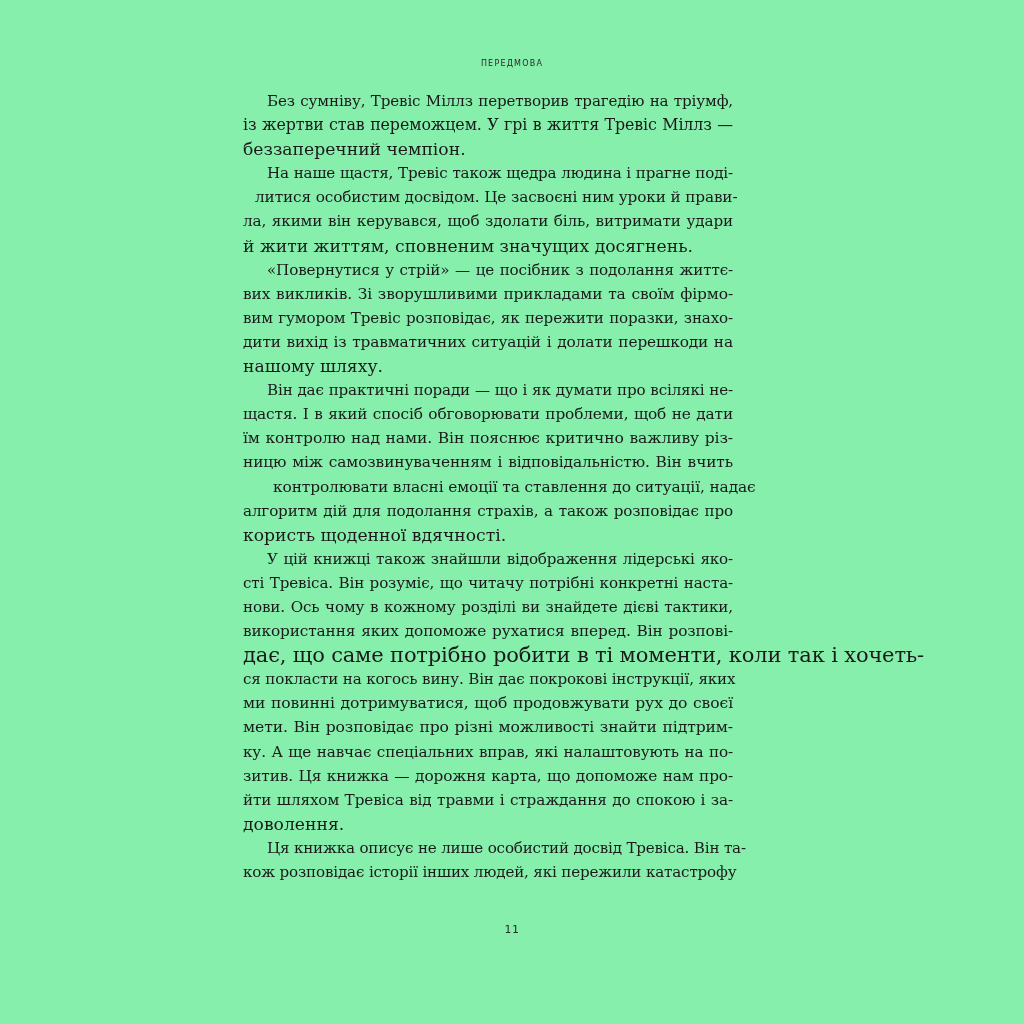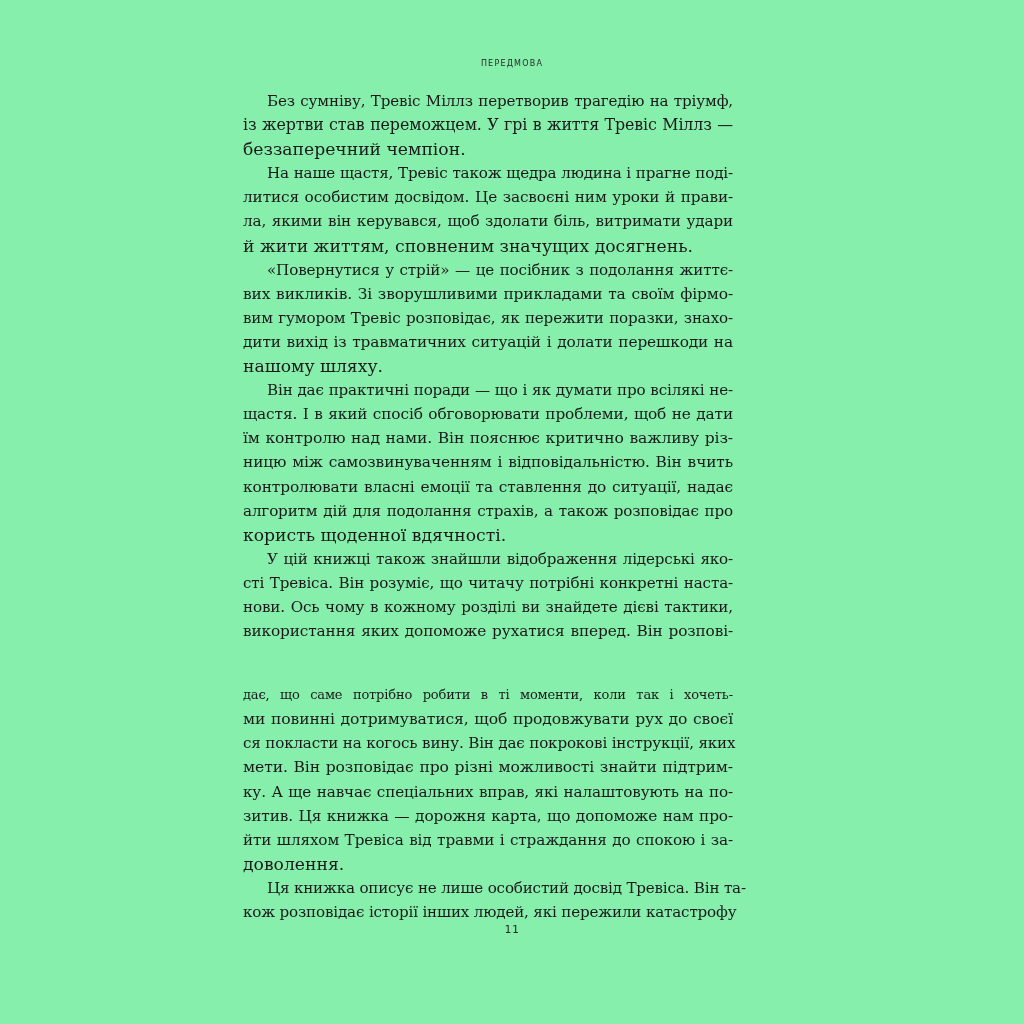--- a/index.html
+++ b/index.html
@@ -73,42 +73,42 @@
 <body>
 
 <div class="page">
   <div class="running-head">Передмова</div>
 
   <div class="text-block" id="text-block">
       <span class="line indent" style="display: block; letter-spacing: -0.150844px; font-size: 15.136px;">Без сумніву, Тревіс Міллз перетворив трагедію на тріумф,</span>
       <span class="line" style="display: block; letter-spacing: -0.0947368px; font-size: 15.8421px;">із жертви став переможцем. У грі в життя Тревіс Міллз —</span>
       <span class="line last" style="display: block;">беззаперечний чемпіон.</span>
       <span class="line indent" style="display: block; letter-spacing: -0.160595px; font-size: 15.136px;">На наше щастя, Тревіс також щедра людина і прагне поді-</span>
-      <span class="line" style="display: block; letter-spacing: -0.132849px; font-size: 15.2958px;">литися особистим досвідом. Це засвоєні ним уроки й прави-</span>
+      <span class="line" style="display: block; letter-spacing: -0.132849px; font-size: 15.2958px; margin-left: 12px;">литися особистим досвідом. Це засвоєні ним уроки й прави-</span>
       <span class="line" style="display: block; letter-spacing: -0.138628px; font-size: 15.213px;">ла, якими він керувався, щоб здолати біль, витримати удари</span>
       <span class="line last" style="display: block;">й жити життям, сповненим значущих досягнень.</span>
       <span class="line indent" style="display: block; letter-spacing: -0.142911px; font-size: 15.1516px;">«Повернутися у стрій» — це посібник з подолання життє-</span>
       <span class="line" style="display: block; letter-spacing: -0.121101px; font-size: 15.4642px;">вих викликів. Зі зворушливими прикладами та своїм фірмо-</span>
       <span class="line" style="display: block; letter-spacing: -0.151872px; font-size: 15.136px;">вим гумором Тревіс розповідає, як пережити поразки, знахо-</span>
       <span class="line" style="display: block; letter-spacing: -0.128962px; font-size: 15.3515px;">дити вихід із травматичних ситуацій і долати перешкоди на</span>
       <span class="line last" style="display: block;">нашому шляху.</span>
       <span class="line indent" style="display: block; letter-spacing: -0.158659px; font-size: 15.136px;">Він дає практичні поради — що і як думати про всілякі не-</span>
       <span class="line" style="display: block; letter-spacing: -0.130909px; font-size: 15.3236px;">щастя. І в який спосіб обговорювати проблеми, щоб не дати</span>
       <span class="line" style="display: block; letter-spacing: -0.113124px; font-size: 15.5786px;">їм контролю над нами. Він пояснює критично важливу різ-</span>
       <span class="line" style="display: block; letter-spacing: -0.125046px; font-size: 15.4077px;">ницю між самозвинуваченням і відповідальністю. Він вчить</span>
-      <span class="line" style="display: block; letter-spacing: -0.125046px; font-size: 15.4077px;">контролювати власні емоції та ставлення до ситуації, надає</span>
+      <span class="line" style="display: block; letter-spacing: -0.125046px; font-size: 15.4077px; margin-left: 30px;">контролювати власні емоції та ставлення до ситуації, надає</span>
       <span class="line" style="display: block; letter-spacing: -0.142446px; font-size: 15.1583px;">алгоритм дій для подолання страхів, а також розповідає про</span>
       <span class="line last" style="display: block;">користь щоденної вдячності.</span>
       <span class="line indent" style="display: block; letter-spacing: -0.146893px; font-size: 15.136px;">У цій книжці також знайшли відображення лідерські яко-</span>
       <span class="line" style="display: block; letter-spacing: -0.148122px; font-size: 15.136px;">сті Тревіса. Він розуміє, що читачу потрібні конкретні наста-</span>
       <span class="line" style="display: block; letter-spacing: -0.140541px; font-size: 15.1856px;">нови. Ось чому в кожному розділі ви знайдете дієві тактики,</span>
       <span class="line" style="display: block; letter-spacing: -0.130909px; font-size: 15.3236px;">використання яких допоможе рухатися вперед. Він розпові-</span>
-      <span class="line" style="display: block; letter-spacing: -0.159292px; font-size: 13px; margin-top: 40px;">дає, що саме потрібно робити в ті моменти, коли так і хочеть-</span>
+      <span class="line" style="display: block; letter-spacing: -0.159292px; font-size: 21px;">дає, що саме потрібно робити в ті моменти, коли так і хочеть-</span>
+      <span class="line" style="display: block; letter-spacing: -0.172028px; font-size: 15.136px;">ся покласти на когось вину. Він дає покрокові інструкції, яких</span>
       <span class="line" style="display: block; letter-spacing: -0.113124px; font-size: 15.5786px;">ми повинні дотримуватися, щоб продовжувати рух до своєї</span>
-      <span class="line" style="display: block; letter-spacing: -0.172028px; font-size: 15.136px;">ся покласти на когось вину. Він дає покрокові інструкції, яких</span>
       <span class="line" style="display: block; letter-spacing: -0.111111px; font-size: 15.6074px;">мети. Він розповідає про різні можливості знайти підтрим-</span>
       <span class="line" style="display: block; letter-spacing: -0.138628px; font-size: 15.213px;">ку. А ще навчає спеціальних вправ, які налаштовують на по-</span>
       <span class="line" style="display: block; letter-spacing: -0.130909px; font-size: 15.3236px;">зитив. Ця книжка — дорожня карта, що допоможе нам про-</span>
       <span class="line" style="display: block; letter-spacing: -0.136709px; font-size: 15.2405px;">йти шляхом Тревіса від травми і страждання до спокою і за-</span>
       <span class="line last" style="display: block;">доволення.</span>
       <span class="line indent" style="display: block; letter-spacing: -0.19605px; font-size: 15.136px;">Ця книжка описує не лише особистий досвід Тревіса. Він та-</span>
       <span class="line" style="display: block; letter-spacing: -0.172028px; font-size: 15.136px;">кож розповідає історії інших людей, які пережили катастрофу</span>
     </div>
 
   <div class="folio">11</div>

